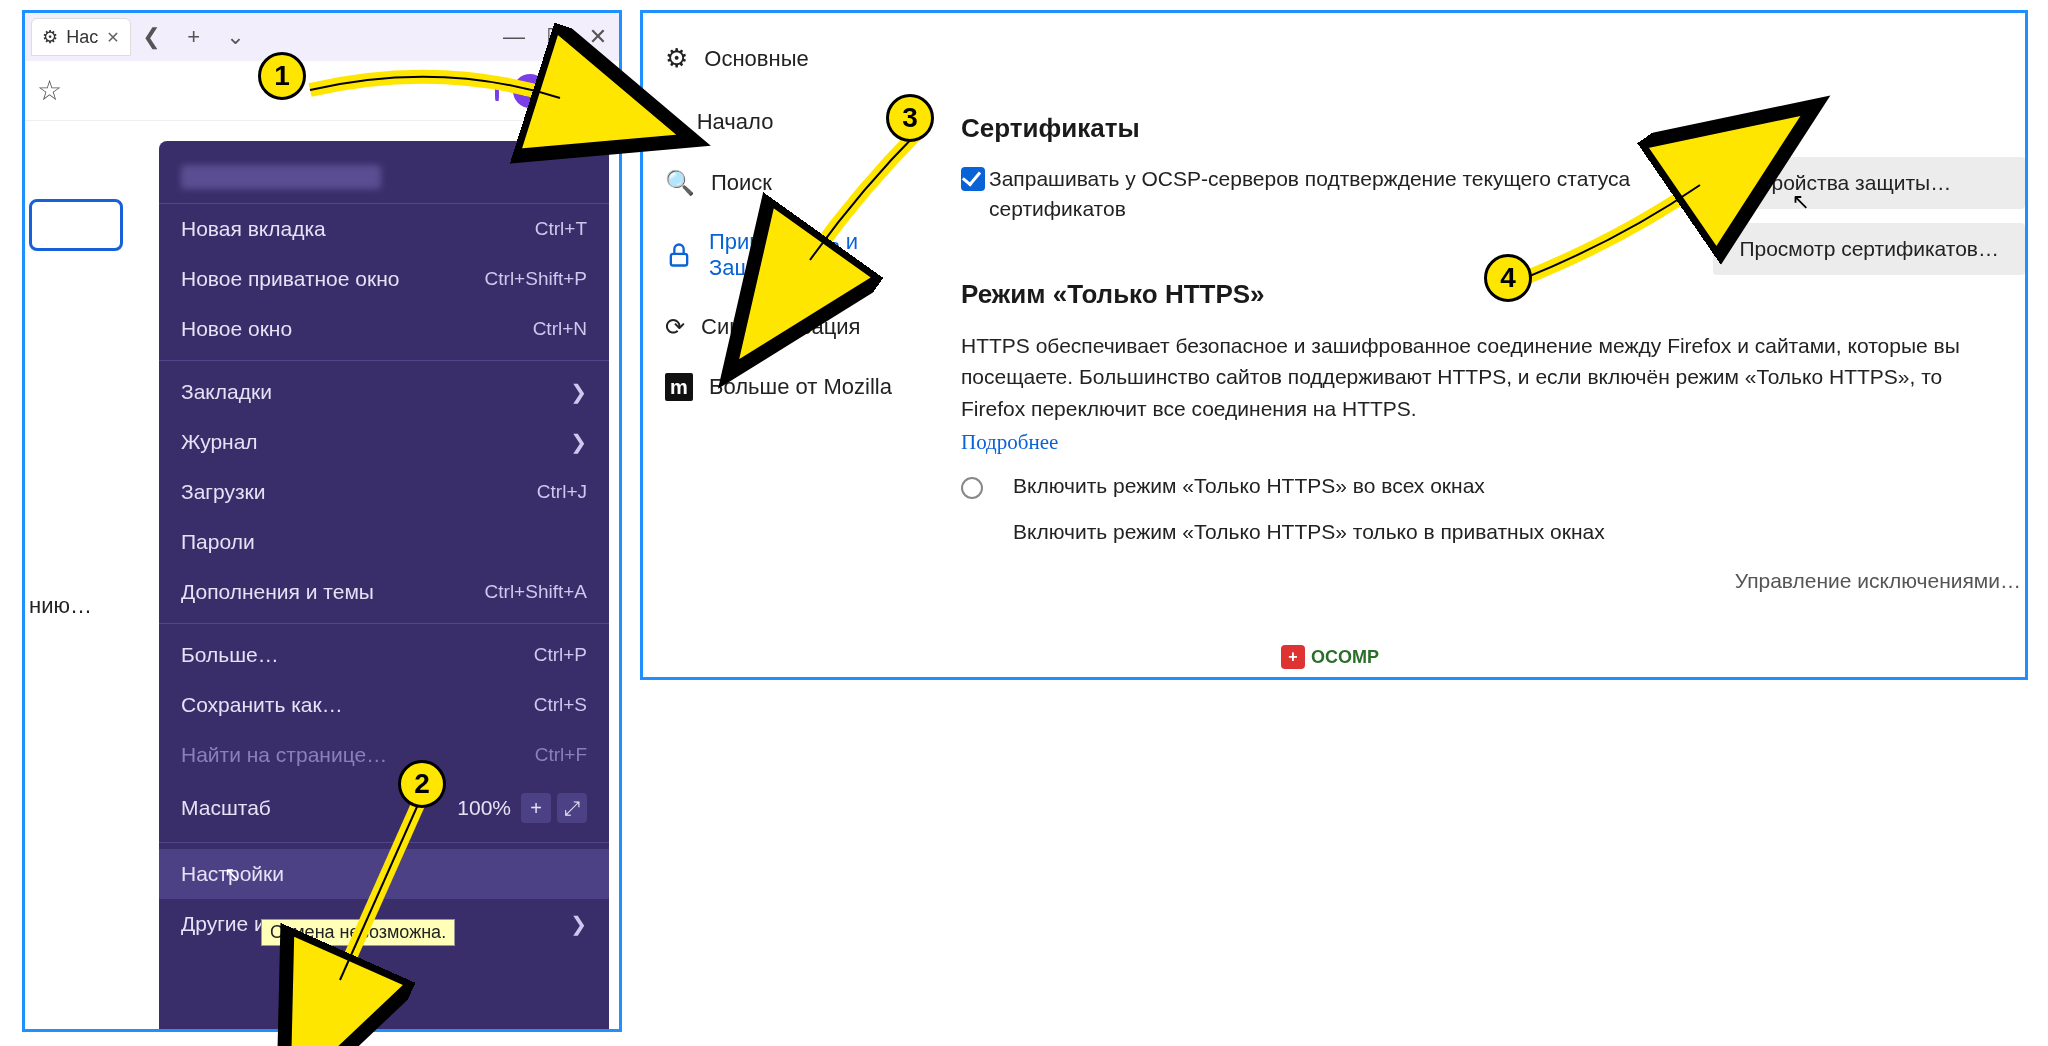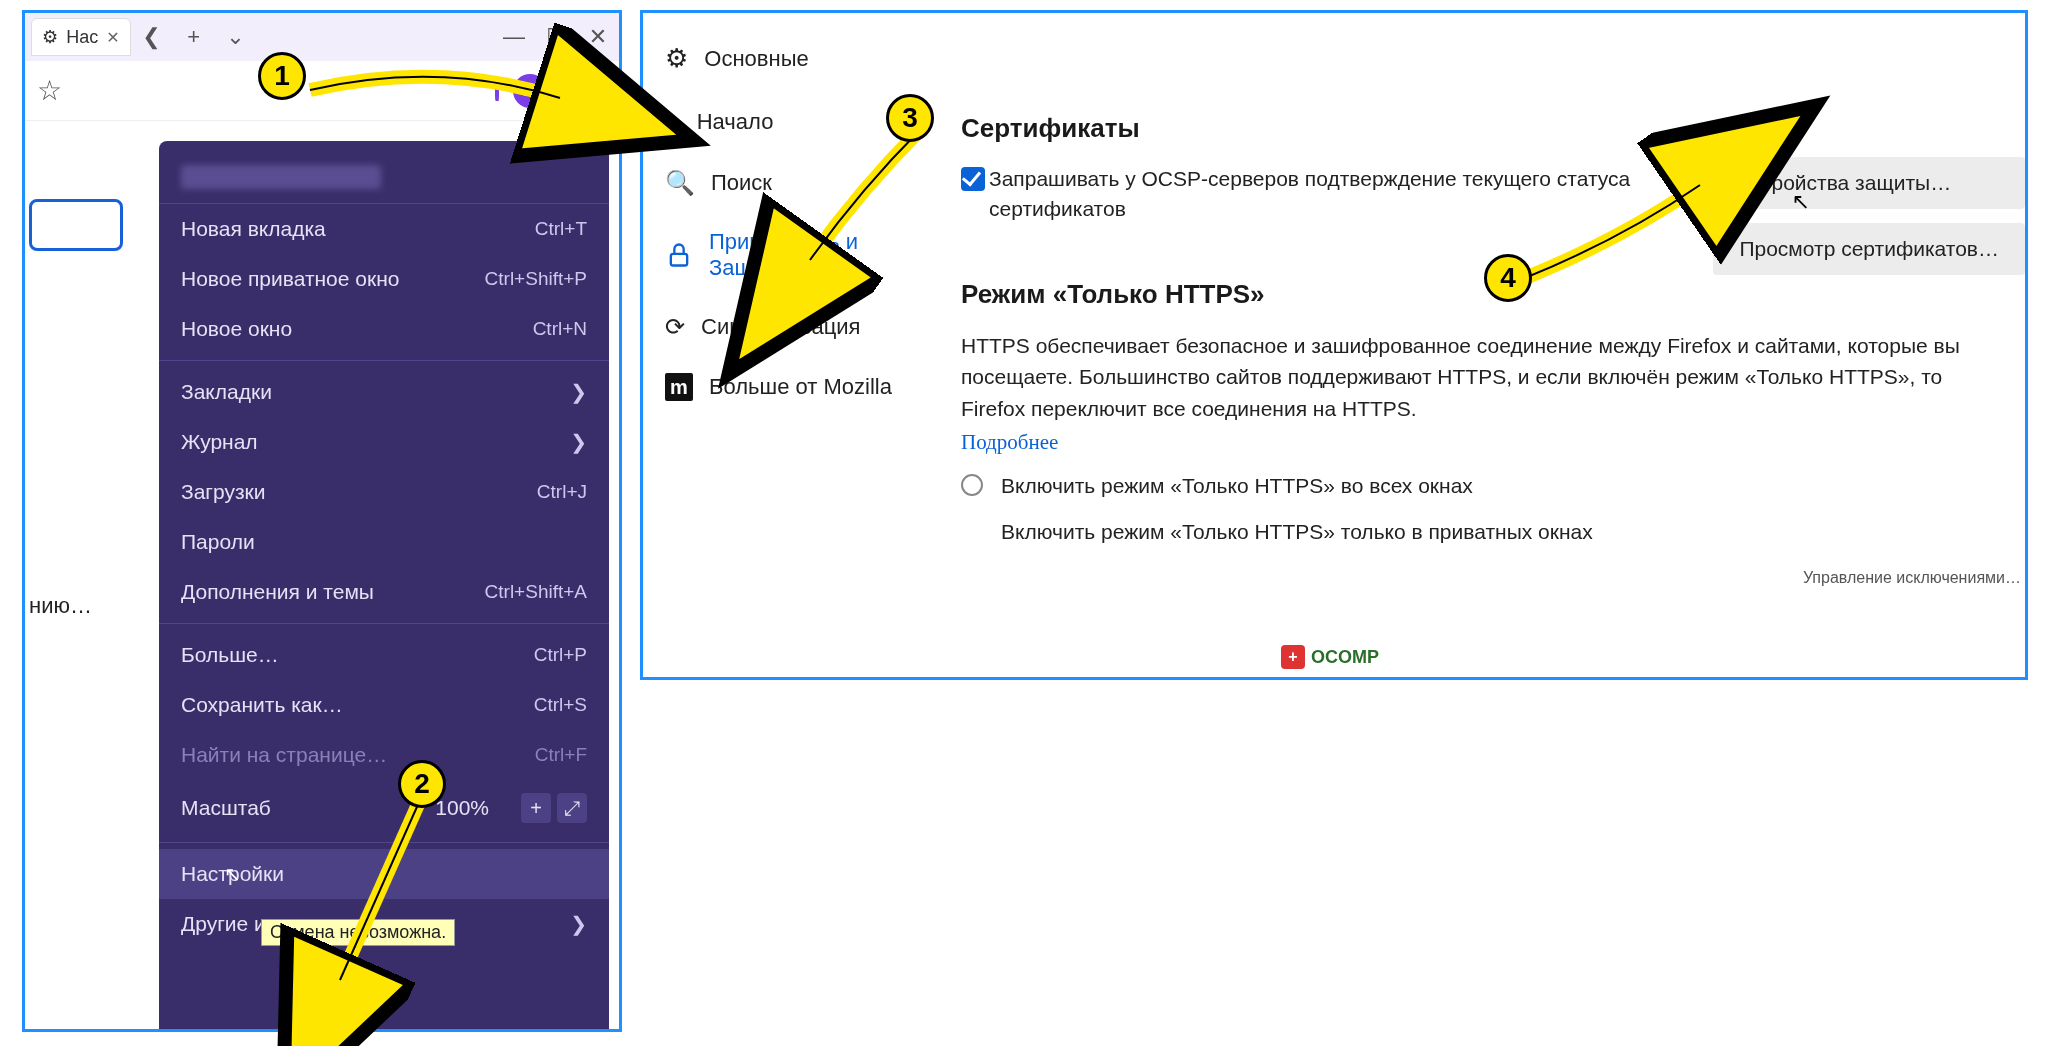--- a/index.html
+++ b/index.html
@@ -38,21 +38,21 @@
   }
   .menu-header { padding: 6px 22px 14px; border-bottom: 1px solid #52468b; }
   .blurred { background: #5a4e92; color: transparent; height: 24px; border-radius: 4px; width: 200px; filter: blur(3px); }
   .menu-item { display: flex; align-items: center; padding: 13px 22px; cursor: pointer; }
   .menu-item .shortcut { margin-left: auto; font-size: 19px; color: #cfc7ee; }
   .menu-item .chev { margin-left: auto; font-size: 20px; color: #cfc7ee; }
   .menu-sep { height: 1px; background: #52468b; margin: 6px 0; }
   .menu-item.disabled { color: #8a80b8; }
   .menu-item.disabled .shortcut { color: #8a80b8; }
   .menu-item.highlight { background: #4d4186; text-align: right; }
-  .zoom-row .zoomval { margin-left: auto; margin-right: 26px; }
+  .zoom-row .zoomval { margin-left: auto; margin-right: 4px; }
   .zoom-btn { width: 30px; height: 30px; background: #4d4186; border-radius: 4px; color: #e6e1f4;
               display: inline-flex; align-items: center; justify-content: center; margin-left: 6px; font-size: 20px; }
   .tooltip { position: absolute; left: 236px; top: 906px; background: #ffffb8; border: 1px solid #999;
              padding: 2px 8px; font-size: 18px; color: #222; z-index: 50; }
   .cursor { position: absolute; font-size: 20px; color: #fff; }
 
   .left-box { position:absolute; left:4px; top:186px; width:94px; height:52px; border:3px solid #1760d8; border-radius:8px; }
   .left-txt { position:absolute; left:4px; top:580px; font-size:22px; color:#222; }
 
   
@@ -67,24 +67,24 @@
   h2 { font-size: 26px; font-weight: 600; color: #1a1a1a; margin: 86px 0 20px 0; }
   .row { display: flex; align-items: flex-start; gap: 4px; font-size: 21px; color: #222; line-height: 1.45; }
   .row.ocsp { max-width: 680px; }
   .chk { width: 24px; height: 24px; background: #0a63d6; border-radius: 4px; flex-shrink: 0; position: relative; margin-top:3px;}
   .chk::after { content:""; position:absolute; left:5px; top:1px; width:8px; height:14px; border:solid #fff; border-width:0 3px 3px 0; transform:rotate(40deg);}
   .btns { position: absolute; right: 0; top: 144px; display: flex; flex-direction: column; gap: 14px; }
   .btn { background: #ececec; padding: 14px 26px; font-size: 21px; color: #222; border-radius: 4px; cursor: pointer; white-space: nowrap; }
   h2.https { margin-top: 54px; }
   .desc { font-size: 21px; color: #222; max-width: 1000px; line-height: 1.5; margin-top: 8px; }
   .link { color: #0a63d6; cursor: pointer; font-family: Liberation Serif, serif; }
-  .radio-row { display: flex; align-items: flex-start; gap: 18px; font-size: 21px; color: #222; margin-top: 16px; max-width: 700px; line-height:1.4;}
+  .radio-row { display: flex; align-items: center; gap: 30px; font-size: 21px; color: #222; margin-top: 16px; max-width: 700px; line-height:1.4;}
   .radio { width: 22px; height: 22px; border: 2px solid #888; border-radius: 50%; flex-shrink: 0; margin-top:3px;}
   .radio.cut { visibility:hidden; }
-  .manage { position:absolute; right:4px; top:556px; color:#555; font-size:16px; }
+  .manage { position:absolute; right:4px; top:556px; color:#555; font-size:21px; }
   .wm { position:absolute; left:320px; bottom:8px; display:flex; align-items:center; gap:6px; }
   .wm-plus { width:24px; height:24px; background:#d33; color:#fff; border-radius:4px; display:flex; align-items:center; justify-content:center; font-weight:700;}
   .wm-txt { font-size:18px; font-weight:700; color:#2a6e2a; }
 
   
   .badge { position: absolute; width: 48px; height: 48px; border-radius: 50%;
            background: #ffe600; border: 3px solid #000; color: #000; font-size: 28px; font-weight: 700;
            display: flex; align-items: center; justify-content: center; z-index: 100; }
   svg.arrow { position: absolute; z-index: 90; overflow: visible; }
 </style>

